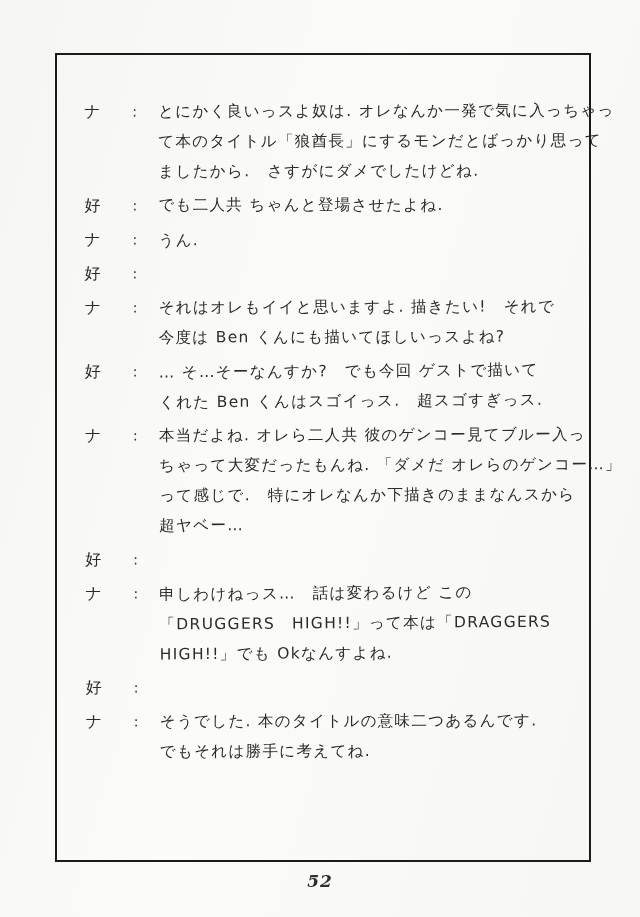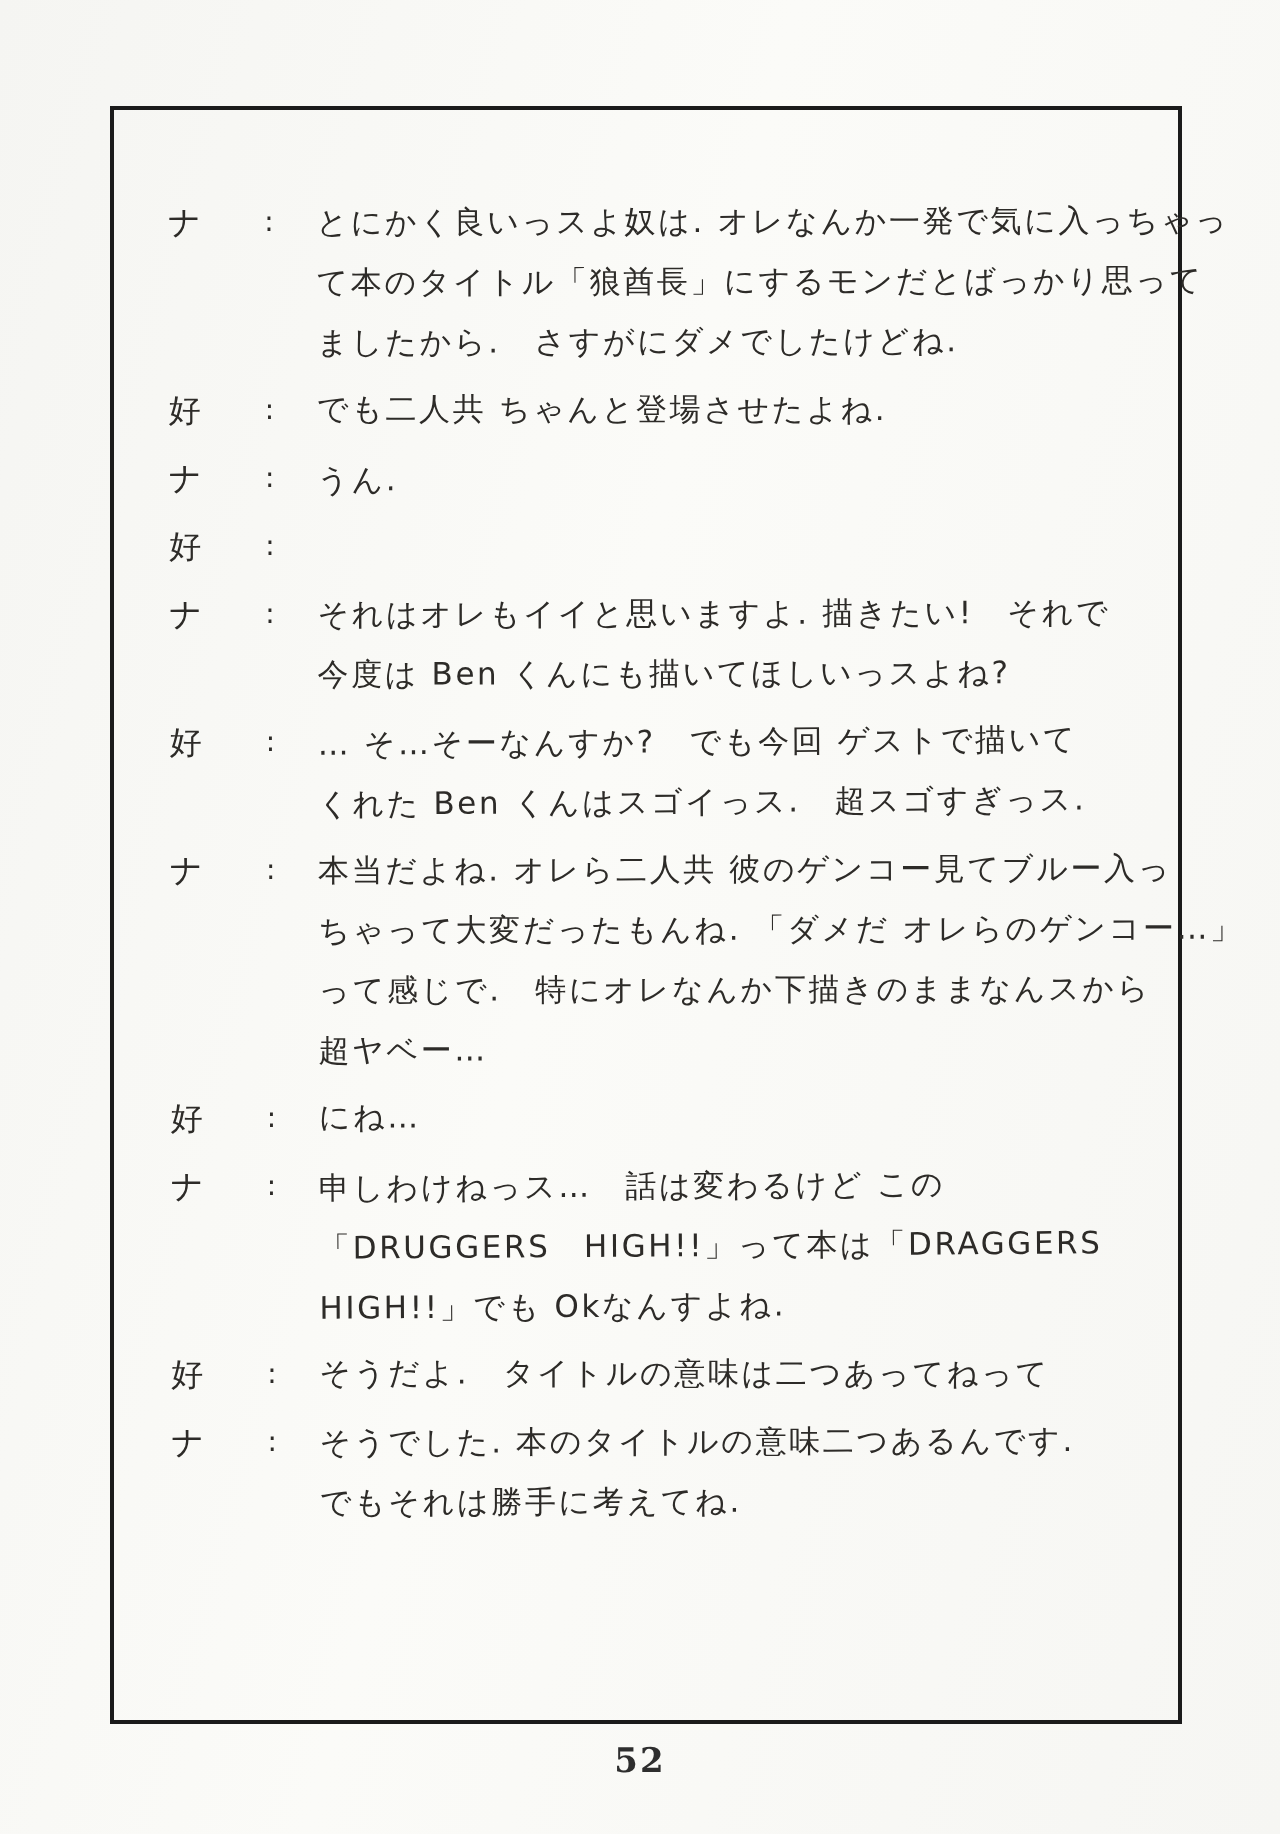--- a/index.html
+++ b/index.html
@@ -58,20 +58,21 @@
     position: absolute;
     left: 0;
     right: 0;
     bottom: 26px;
     text-align: center;
     font-family: "DejaVu Serif", serif;
     font-size: 17px;
     font-weight: bold;
     color: #2e2e2e;
     letter-spacing: 1px;
+    font-style: italic;
   }
 </style>
 </head>
 <body>
 
 <div class="scan">
   <div class="frame">
     <div class="dialogue">
 
       <div class="row">
@@ -131,39 +132,37 @@
           <div class="ln">ちゃって大変だったもんね. 「ダメだ オレらのゲンコー…」</div>
           <div class="ln">って感じで.　特にオレなんか下描きのままなんスから</div>
           <div class="ln">超ヤベー…</div>
         </div>
       </div>
 
       <div class="row">
         <span class="spk">好</span>
         <span class="col">:</span>
         <div class="txt">
-          <div class="ln">にね…</div>
         </div>
       </div>
 
       <div class="row">
         <span class="spk">ナ</span>
         <span class="col">:</span>
         <div class="txt">
           <div class="ln">申しわけねっス…　話は変わるけど この</div>
           <div class="ln">「DRUGGERS　HIGH!!」って本は「DRAGGERS</div>
           <div class="ln">HIGH!!」でも Okなんすよね.</div>
         </div>
       </div>
 
       <div class="row">
         <span class="spk">好</span>
         <span class="col">:</span>
         <div class="txt">
-          <div class="ln">そうだよ.　タイトルの意味は二つあってねって</div>
         </div>
       </div>
 
       <div class="row">
         <span class="spk">ナ</span>
         <span class="col">:</span>
         <div class="txt">
           <div class="ln">そうでした. 本のタイトルの意味二つあるんです.</div>
           <div class="ln">でもそれは勝手に考えてね.</div>
         </div>

